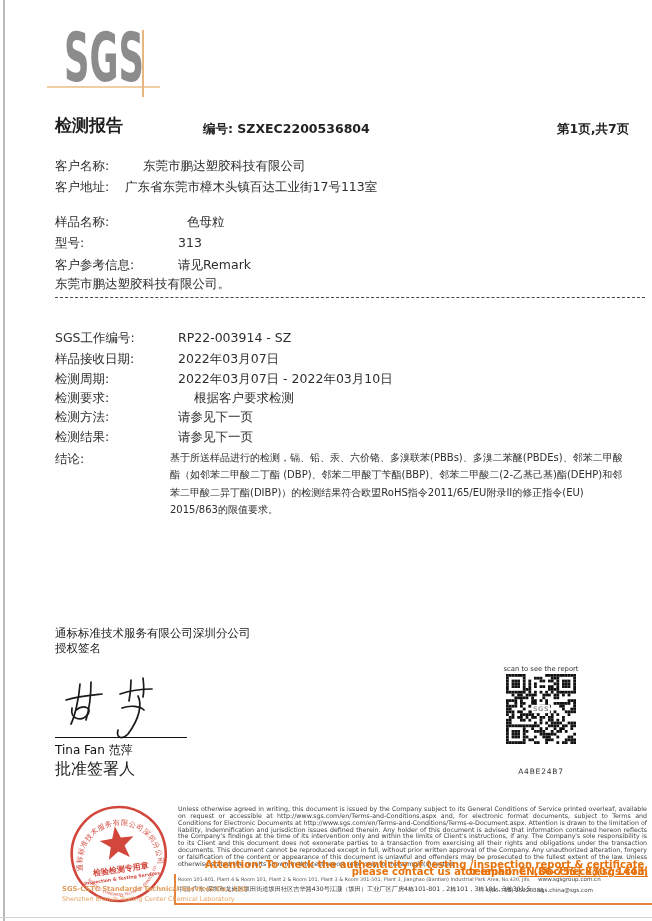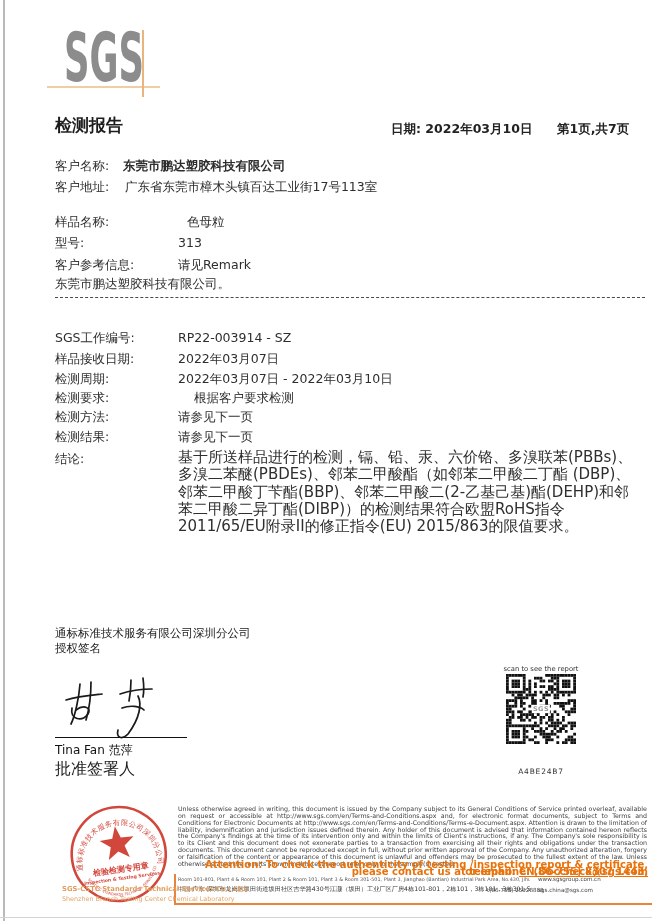--- a/index.html
+++ b/index.html
@@ -9,22 +9,22 @@
   .lbl{position:absolute;left:0;white-space:nowrap;}
   .val{position:absolute;white-space:nowrap;}
   .row{position:absolute;left:55px;font-size:12.5px;line-height:15px;color:#2e2e2e;}
   .hdr-item{font-size:12.5px;font-weight:600;color:#222;white-space:nowrap;}
   .edge-left{left:3px;top:0;width:2px;height:921px;background:#b9b9b9;}
   .edge-bottom{left:0;top:917px;width:652px;height:1px;background:#d4d4d4;}
   .tan-h{left:47px;top:86px;width:113px;height:2px;background:#f1cda6;}
   .tan-v{left:142px;top:30px;width:2px;height:67px;background:#e9b57f;}
   .title{left:55px;top:114px;font-size:17px;font-weight:bold;color:#1d1d1d;}
   .dashes{left:55px;top:297px;width:590px;border-top:1.5px dashed #4a4a4a;height:0;}
-  .conclusion-val{position:absolute;left:123px;top:-2px;width:460px;white-space:normal;
-                  font-size:15px;line-height:17.3px;color:#2e2e2e;}
+  .conclusion-val{position:absolute;left:115px;top:-2px;width:460px;white-space:normal;
+                  font-size:10px;line-height:17.3px;color:#2e2e2e;}
   .sig-company{left:55px;top:626px;font-size:11.5px;color:#222;}
   .sig-auth{left:55px;top:641px;font-size:11.5px;color:#222;}
   .sig-line{left:55px;top:737px;width:132px;height:0;border-top:1.5px solid #111;}
   .signer{left:55px;top:742px;font-size:12px;color:#111;}
   .role{left:55px;top:759px;font-size:16px;color:#222;}
   .qr-caption{left:495px;top:665px;width:92px;text-align:center;font-size:6.8px;color:#333;}
   .qr-box{left:506px;top:674px;width:70px;height:70px;}
   .qr-center{position:absolute;left:50%;top:50%;transform:translate(-50%,-50%);
              background:#fff;padding:0 1px;font-size:6.5px;font-weight:bold;color:#9a9a9a;letter-spacing:.5px;}
   .qr-code-id{left:495px;top:767px;width:92px;text-align:center;font-size:7.5px;letter-spacing:.8px;color:#333;}
@@ -52,29 +52,29 @@
   <div class="abs edge-left"></div>
   <div class="abs edge-bottom"></div>
 
   <svg class="abs" style="left:62px;top:26px;" width="92" height="62">
     <text x="2" y="55" font-size="68" font-weight="bold" fill="#8c8c8c" font-family="DejaVu Sans, Liberation Sans, sans-serif" textLength="80" lengthAdjust="spacingAndGlyphs">SGS</text>
   </svg>
   <div class="abs tan-h"></div>
   <div class="abs tan-v"></div>
 
   <div class="abs title">检测报告</div>
-  <div class="abs hdr-item" style="left:391px;top:121px;">
-    <span>日期:</span>
-    <span>2022年03月10日</span>
+  <div class="abs hdr-item" style="left:203px;top:121px;">
+    <span>编号:</span>
+    <span>SZXEC2200536804</span>
   </div>
   <div class="abs hdr-item" style="left:543px;top:121px;margin-left:14px;">第1页,共7页</div>
 
   <div class="row" style="top:158px;">
     <span class="lbl">客户名称:</span>
-    <span class="val" style="left:68px;font-weight:bold;">东莞市鹏达塑胶科技有限公司</span>
+    <span class="val" style="left:88px;">东莞市鹏达塑胶科技有限公司</span>
   </div>
   <div class="row" style="top:179px;">
     <span class="lbl">客户地址:</span>
     <span class="val" style="left:70px;">广东省东莞市樟木头镇百达工业街17号113室</span>
   </div>
 
   <div class="row" style="top:214px;">
     <span class="lbl">样品名称:</span>
     <span class="val" style="left:132px;">色母粒</span>
   </div>

